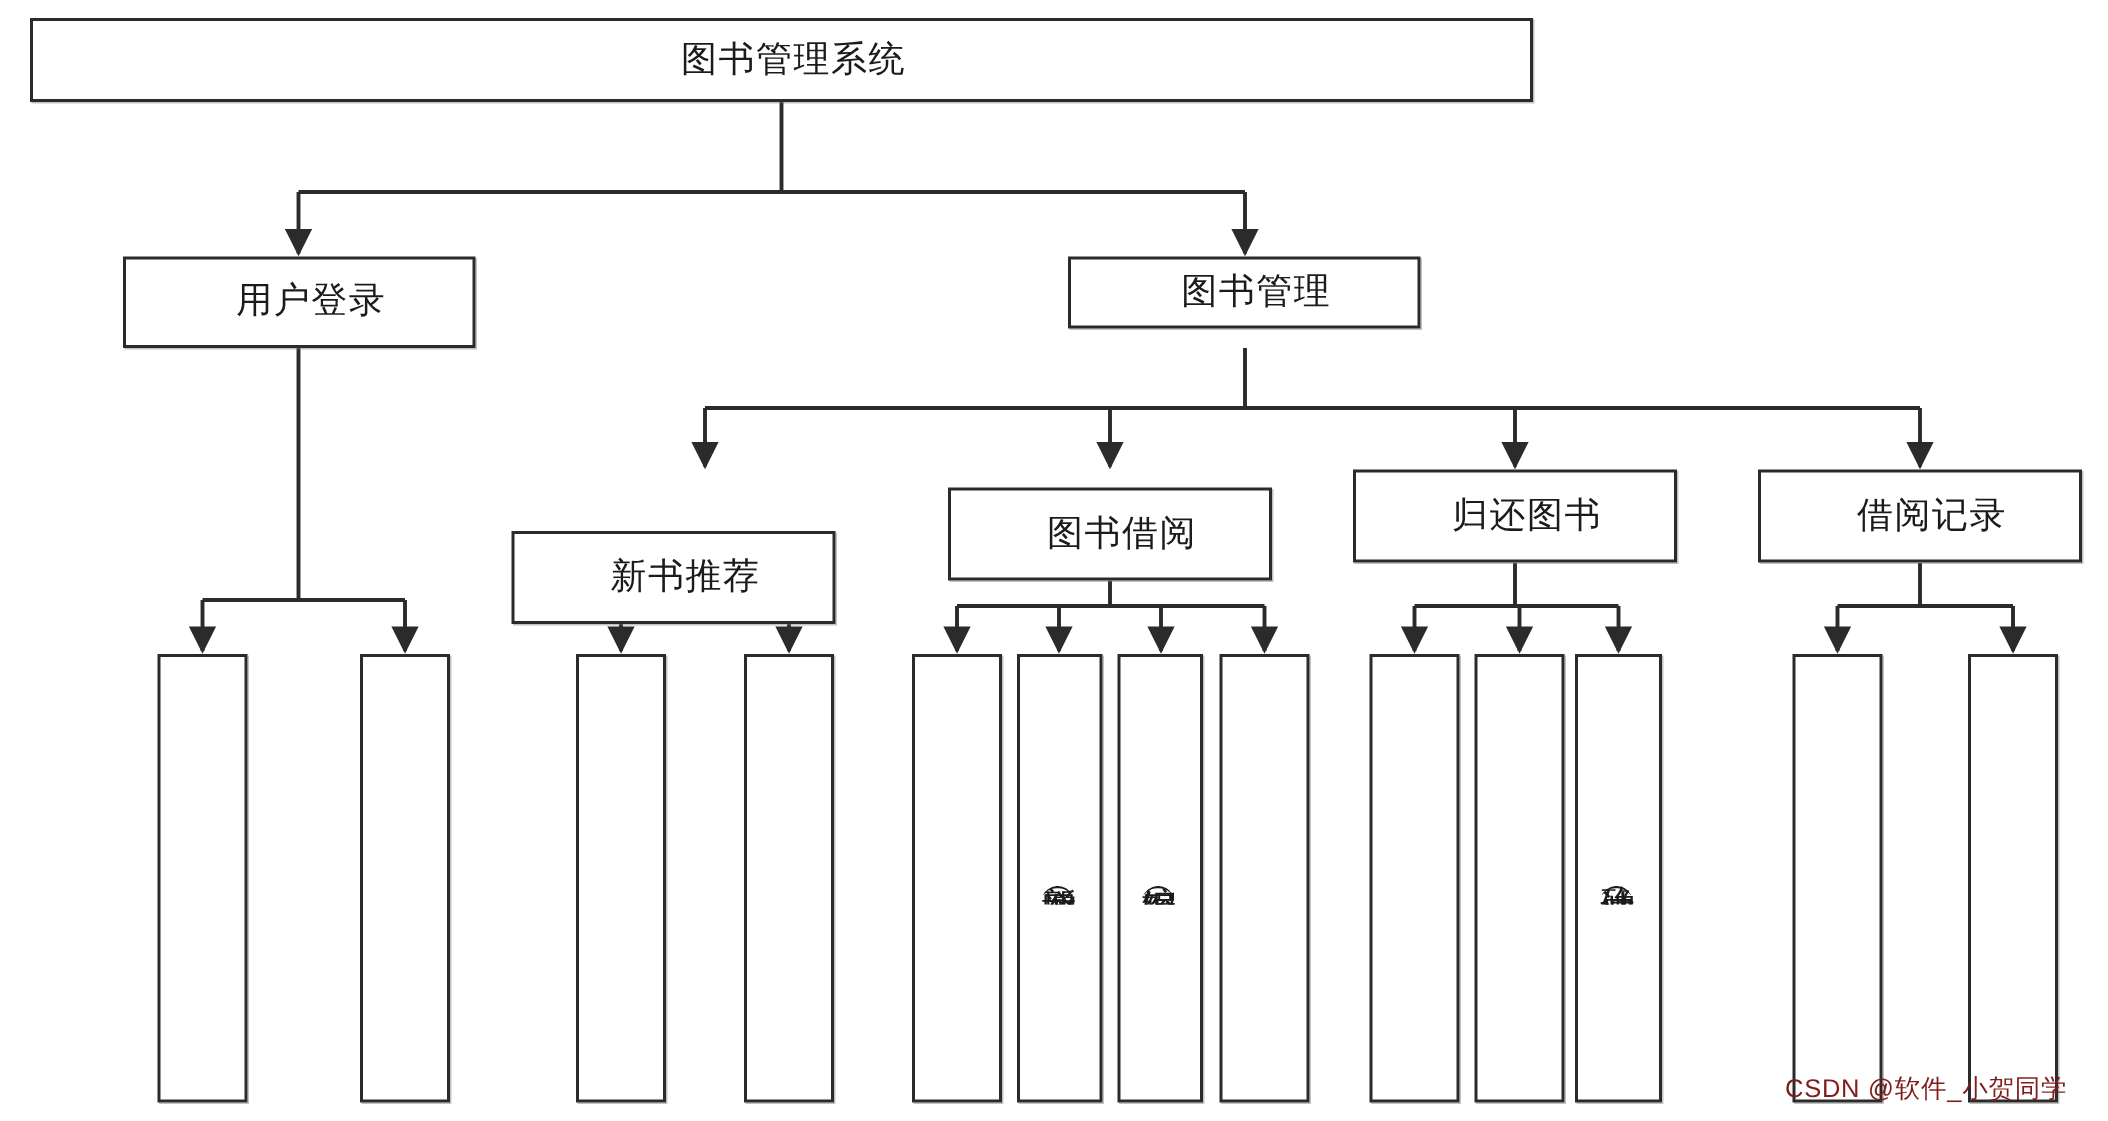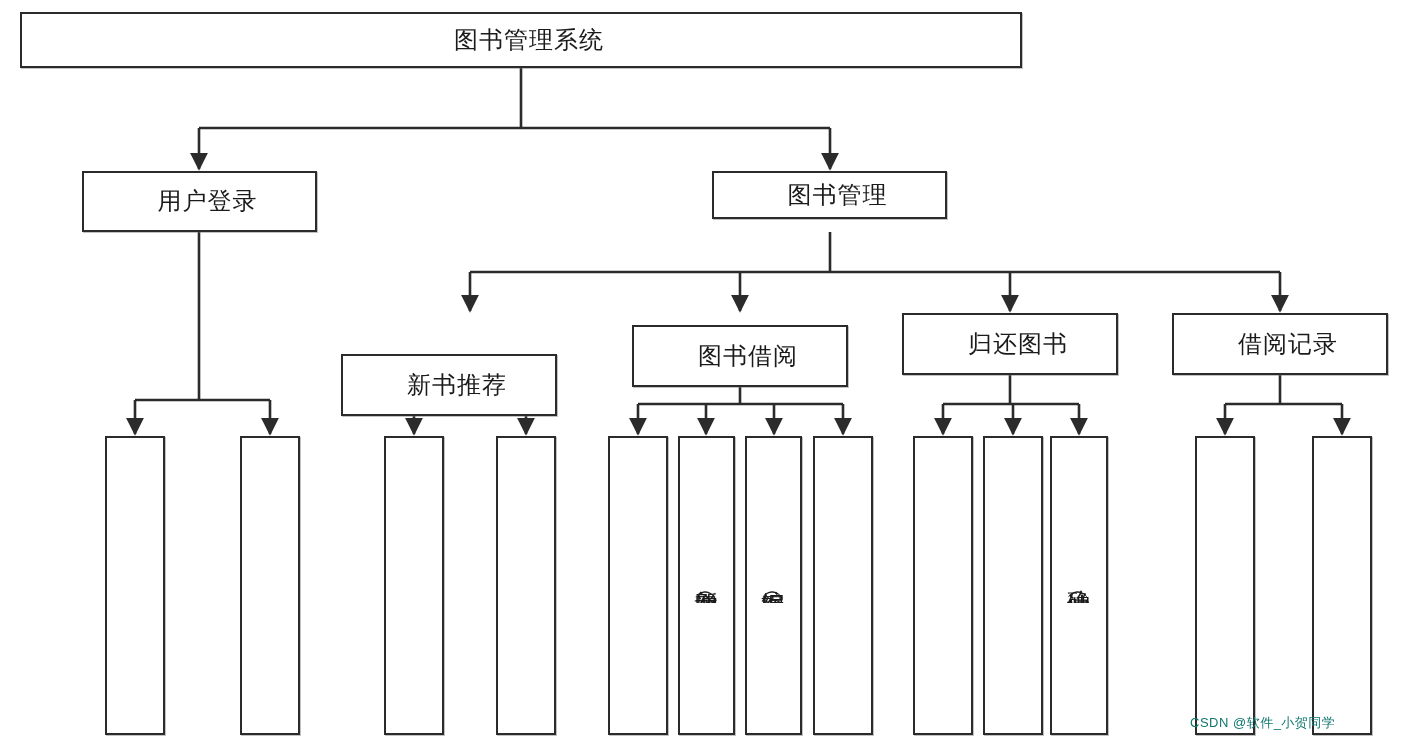--- a/index.html
+++ b/index.html
@@ -52,22 +52,22 @@
   #edges {
     position: absolute;
     left: 0;
     top: 0;
     width: 1405px;
     height: 747px;
     pointer-events: none;
   }
   .watermark {
     position: absolute;
-    font-size: 13px;
-    color: #0f766e;
+    font-size: 17px;
+    color: #7f1d1d;
     white-space: nowrap;
     letter-spacing: 0.5px;
   }
 </style>
 </head>
 <body>
 
 <div id="canvas">
 
   <svg id="edges" viewBox="0 0 1405 747">

